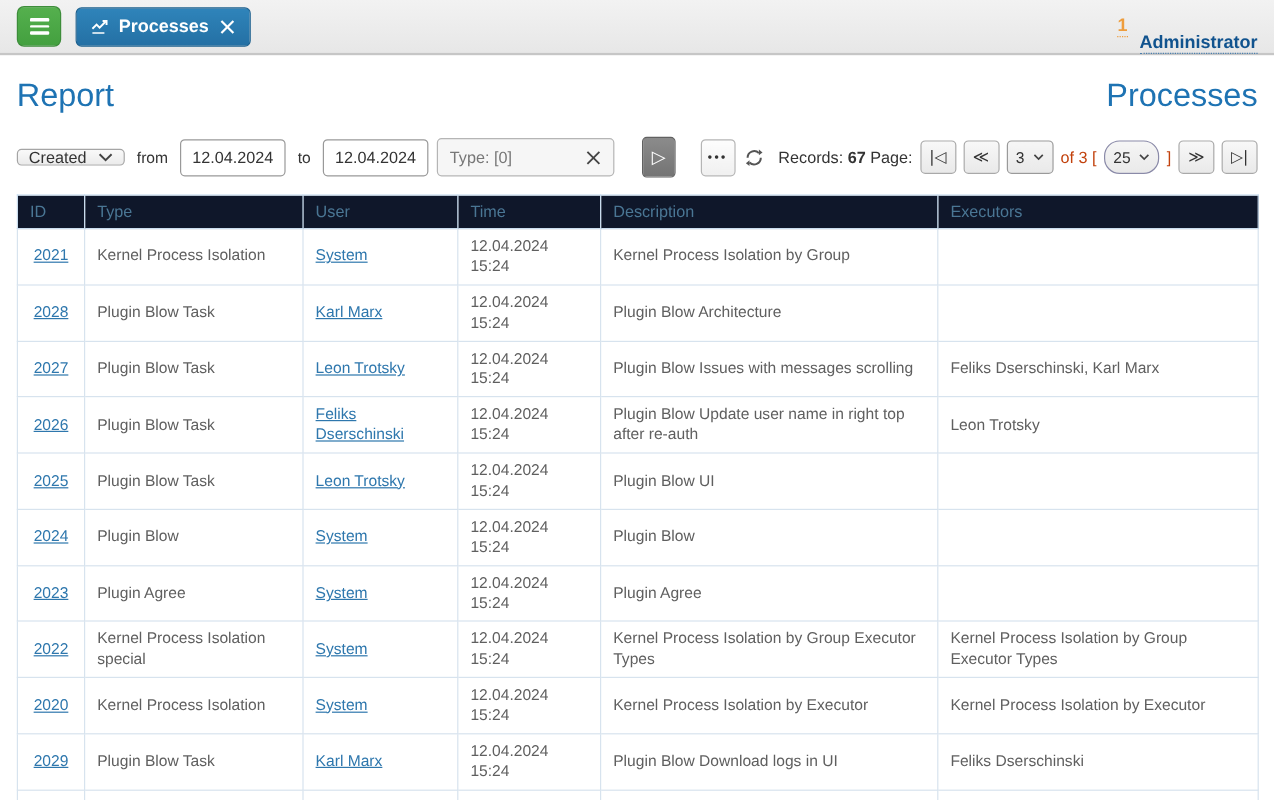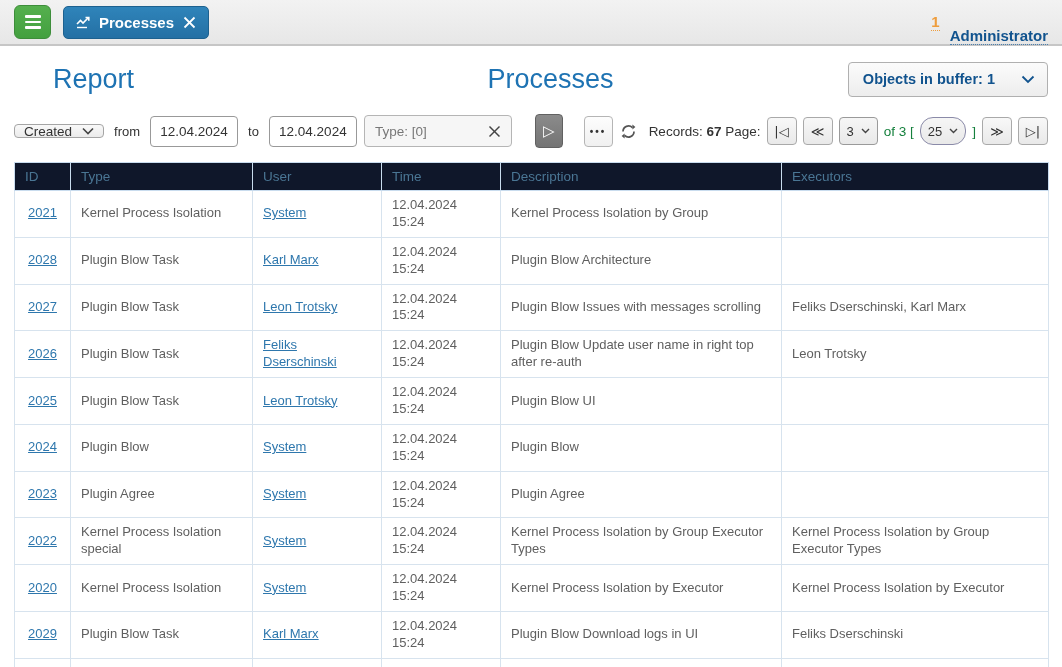--- a/index.html
+++ b/index.html
@@ -21,21 +21,21 @@
   .tab-label { color:#fff; font-weight:bold; font-size:15px; }
   .tab-close { display:flex; align-items:center; margin-left:2px; cursor:pointer; }
   .topbar-right { margin-left:auto; display:flex; align-items:center; gap:10px; }
   .buffer-count { color:#ee9d3d; font-weight:bold; font-size:15px;
                   border-bottom:1px dotted #ee9d3d; cursor:pointer; }
   .user-link { color:#11538e; font-weight:bold; font-size:15px;
                border-bottom:1px dotted #4a7fae; cursor:pointer;margin-top:28px; }
 
   
   .content { padding:0 14px; }
-  .title-row { display:flex; align-items:center; margin-top:14px; height:38px;margin-left:39px; }
+  .title-row { display:flex; align-items:center; margin-top:14px; height:38px; }
   .report-title { flex:1; font-size:27px; color:#1e73b3; }
   .page-title { font-size:27px; color:#1e73b3; }
   .title-right { flex:1; display:flex; justify-content:flex-end; }
   .buffer-btn { display:flex; align-items:center; gap:26px; height:35px;
                 padding:0 12px 0 14px; background:linear-gradient(#fbfbfb,#ededed);
                 border:1px solid #b0b0b0; border-radius:4px; cursor:pointer; }
   .buffer-btn-label { color:#11538e; font-weight:bold; font-size:14.5px; }
 
   
   .filter-row { display:flex; align-items:center; margin-top:16px; height:34px; gap:7px; }
@@ -67,21 +67,21 @@
   .pg-btn { min-width:30px; height:28px; padding:0 6px; border:1px solid #a9a9a9;
             border-radius:4px; background:linear-gradient(#f8f8f8,#e9e9e9);
             color:#333; font-size:13px; display:flex; align-items:center;
             justify-content:center; cursor:pointer;
             font-family:"DejaVu Sans","Liberation Sans",sans-serif; }
   .pg-sel { display:flex; align-items:center; gap:7px; height:28px; padding:0 7px;
             border:1px solid #9a9a9a; border-radius:4px;
             background:linear-gradient(#f6f6f6,#e9e9e9); font-size:13px; color:#333;
             cursor:pointer; }
   .pg-sel.size { border:1px solid #8a8aa8; border-radius:13px; }
-  .of-text { font-size:13.5px; color:#15803d; white-space:nowrap; }
+  .of-text { font-size:13.5px; color:#c2410c; white-space:nowrap; }
 
   
   table { width:1034px; margin-top:14px; border-collapse:collapse; table-layout:fixed; }
   th { background:#0f172a; color:#4a7694; font-weight:normal; font-size:13.5px;
        text-align:left; padding:6px 10px; height:28px;
        border:1px solid #c9dcee; }
   td { border:1px solid #d7e3ee; font-size:13px; color:#5f5f5f; padding:6px 10px;
        height:46px; vertical-align:middle; line-height:1.3; background:#fff; }
   td.c-id { text-align:center; }
   a.cell-link { color:#2e77ad; text-decoration:underline; cursor:pointer; }
@@ -120,30 +120,20 @@
       <span class="buffer-count">1</span>
       <span class="user-link">Administrator</span>
     </div>
   </div>
 
   <div class="content">
 
     <div class="title-row">
       <div class="report-title">Report</div>
       <div class="page-title">Processes</div>
-      <div class="title-right">
-        <button class="buffer-btn">
-          <span class="buffer-btn-label">Objects in buffer: 1</span>
-          <span style="display:flex;align-items:center;">
-            <svg width="14" height="9" viewBox="0 0 14 9">
-                <path d="M1.5 1.5 L7 7 L12.5 1.5" fill="none" stroke="#11538e" stroke-width="1.8"></path>
-              </svg>
-          </span>
-        </button>
-      </div>
     </div>
 
     <div class="filter-row">
       <div class="sel">
         <span>Created</span>
         <span style="display:flex;align-items:center;">
           <svg width="12" height="8" viewBox="0 0 12 8">
               <path d="M1 1.5 L6 6.5 L11 1.5" fill="none" stroke="#444" stroke-width="1.6"></path>
             </svg>
         </span>

